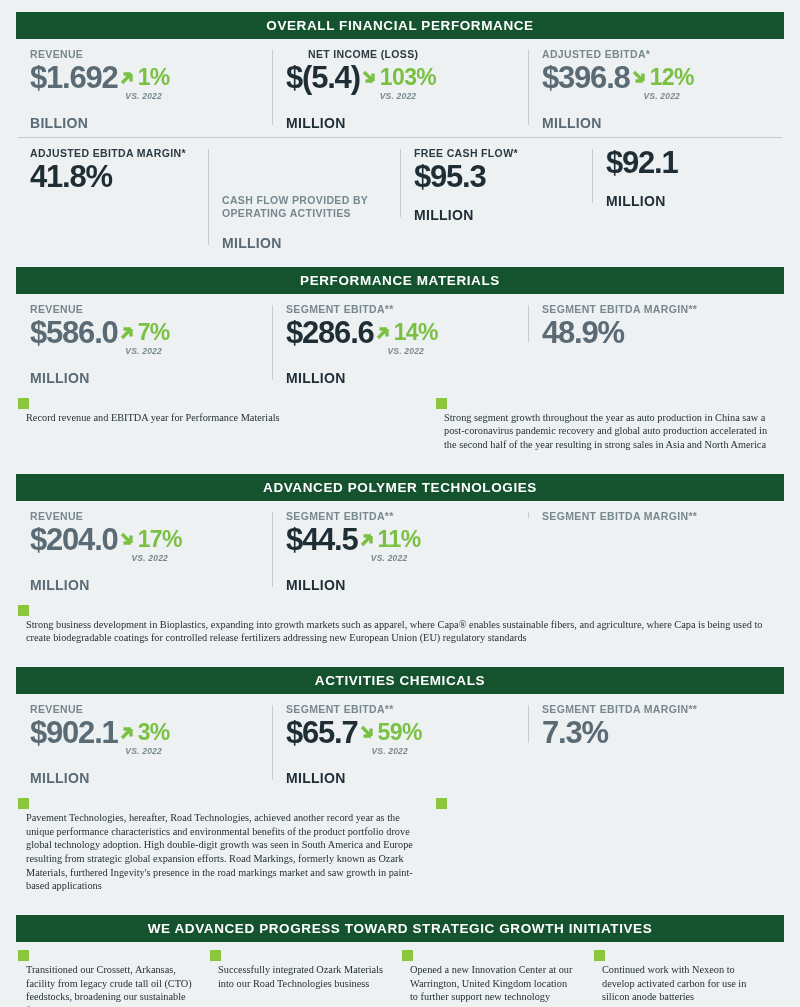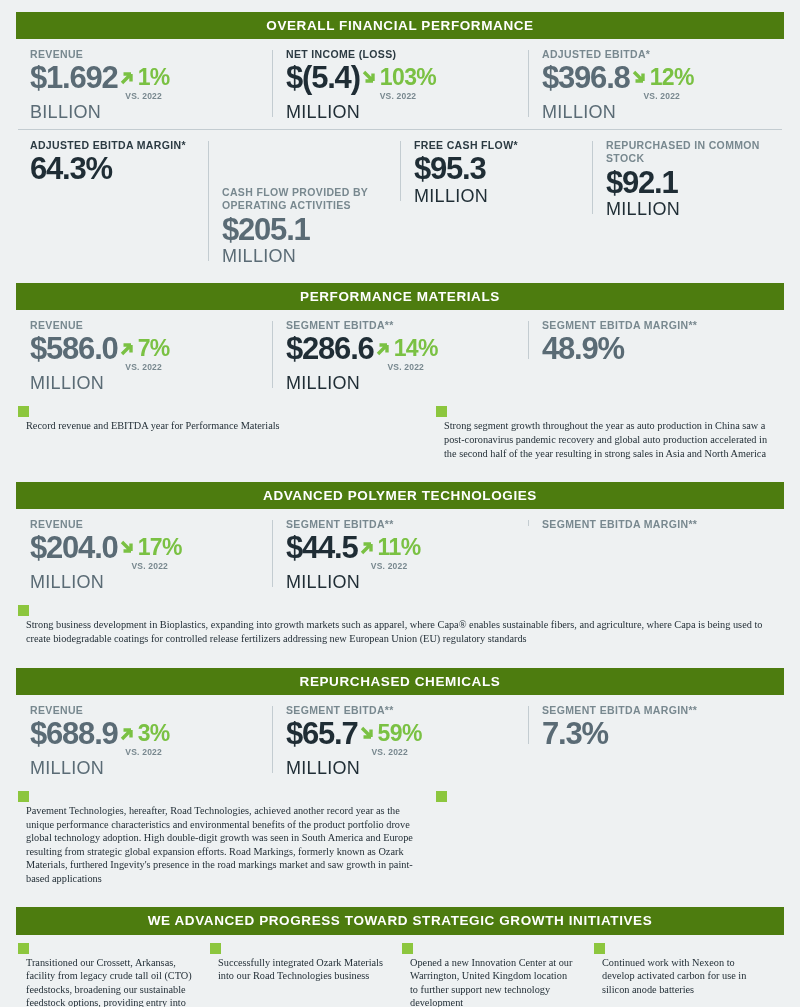--- a/index.html
+++ b/index.html
@@ -12,21 +12,21 @@
   .page {
     width: 800px;
     height: 1007px;
     background: #eef1f2;
     padding: 0 16px;
     position: relative;
   }
 
   
   .bar {
-    background: #4d7c0f;
+    background: #14532d;
     color: #ffffff;
     text-align: center;
     font-size: 13.5px;
     font-weight: bold;
     letter-spacing: 0.6px;
     padding: 7px 0 6px;
     line-height: 1.05;
   }
   .bar-wrap { margin-top: 12px; }
 
@@ -63,45 +63,46 @@
   .m-value {
     font-size: 31px;
     font-weight: bold;
     letter-spacing: -1.2px;
     line-height: 1.02;
     color: #5a6b75;
     white-space: nowrap;
   }
   .m-value.dark { color: #1f2d35; }
   .m-unit {
-    font-size: 18px;
-    font-weight: normal;
+    font-size: 14px;
+    font-weight: bold;
     letter-spacing: 0.3px;
     color: #1f2d35;
-    margin-top: 1px;
+    margin-top: 14px;
   }
   .m-unit.slate { color: #5a6b75; }
 
   
   .delta { padding-top: 4px; text-align: center; }
   .delta-top { display: flex; align-items: center; gap: 1px; }
   .arrow { width: 19px; height: 19px; display: block; flex: none; }
   .pct {
     font-size: 23px;
     font-weight: bold;
     color: #7ac143;
     letter-spacing: -0.6px;
     line-height: 1;
   }
   .delta-sub {
     font-size: 8.5px;
     font-weight: bold;
     color: #78888f;
     letter-spacing: 0.2px;
     margin-top: 2px;
+    font-style: italic;
   }
 
   
   .hr {
     height: 1px;
     background: #c3ccd1;
     margin: 2px 2px 0;
   }
 
   
@@ -146,21 +147,21 @@
                   <path d="M4 15 L13 6 M13 6 L5.5 6 M13 6 L13 13.5" stroke="#7ac143" stroke-width="3.4" fill="none" stroke-linecap="butt"></path>
                 </svg>
                 <span class="pct">1%</span>
               </div>
               <div class="delta-sub">VS. 2022</div>
             </div>
           </div>
           <div class="m-unit slate">BILLION</div>
         </div>
         <div class="metric sep">
-          <div class="m-label dark" style="white-space: nowrap;">NET INCOME (LOSS)</div>
+          <div class="m-label dark" style="white-space: nowrap; margin-left: 22px;">NET INCOME (LOSS)</div>
           <div class="m-row">
             <div>
               <div class="m-value dark">$(5.4)</div>
             </div>
             <div class="delta">
               <div class="delta-top">
                 <svg class="arrow" viewBox="0 0 19 19">
                   <path d="M4 4 L13 13 M13 13 L5.5 13 M13 13 L13 5.5" stroke="#7ac143" stroke-width="3.4" fill="none" stroke-linecap="butt"></path>
                 </svg>
                 <span class="pct">103%</span>
@@ -188,44 +189,38 @@
           </div>
           <div class="m-unit slate">MILLION</div>
         </div>
       </div>
       <div class="hr"></div>
       <div class="metrics">
         <div class="metric">
           <div class="m-label dark" style="white-space: normal;">ADJUSTED EBITDA MARGIN*</div>
           <div class="m-row">
             <div>
-              <div class="m-value dark">64.3%</div>
+              <div class="m-value dark">41.8%</div>
             </div>
           </div>
         </div>
         <div class="metric sep">
           <div class="m-label" style="white-space: normal; margin-top: 47px;">CASH FLOW PROVIDED BY OPERATING ACTIVITIES</div>
-          <div class="m-row">
-            <div>
-              <div class="m-value">$205.1</div>
-            </div>
-          </div>
           <div class="m-unit slate">MILLION</div>
         </div>
         <div class="metric sep">
           <div class="m-label dark" style="white-space: nowrap;">FREE CASH FLOW*</div>
           <div class="m-row">
             <div>
               <div class="m-value dark">$95.3</div>
             </div>
           </div>
           <div class="m-unit">MILLION</div>
         </div>
         <div class="metric sep">
-          <div class="m-label" style="white-space: normal;">REPURCHASED IN COMMON STOCK</div>
           <div class="m-row">
             <div>
               <div class="m-value dark">$92.1</div>
             </div>
           </div>
           <div class="m-unit">MILLION</div>
         </div>
       </div>
     </div>
     <div class="bar-wrap">
@@ -331,27 +326,27 @@
         </div>
       </div>
       <div class="bullets bullets-1">
         <div class="bullet">
           <span class="sq"></span>
           <div class="b-text">Strong business development in Bioplastics, expanding into growth markets such as apparel, where Capa® enables sustainable fibers, and agriculture, where Capa is being used to create biodegradable coatings for controlled release fertilizers addressing new European Union (EU) regulatory standards</div>
         </div>
       </div>
     </div>
     <div class="bar-wrap">
-      <div class="bar">REPURCHASED CHEMICALS</div>
+      <div class="bar">ACTIVITIES CHEMICALS</div>
       <div class="metrics">
         <div class="metric">
           <div class="m-label" style="white-space: nowrap;">REVENUE</div>
           <div class="m-row">
             <div>
-              <div class="m-value">$688.9</div>
+              <div class="m-value">$902.1</div>
             </div>
             <div class="delta">
               <div class="delta-top">
                 <svg class="arrow" viewBox="0 0 19 19">
                   <path d="M4 15 L13 6 M13 6 L5.5 6 M13 6 L13 13.5" stroke="#7ac143" stroke-width="3.4" fill="none" stroke-linecap="butt"></path>
                 </svg>
                 <span class="pct">3%</span>
               </div>
               <div class="delta-sub">VS. 2022</div>
             </div>

